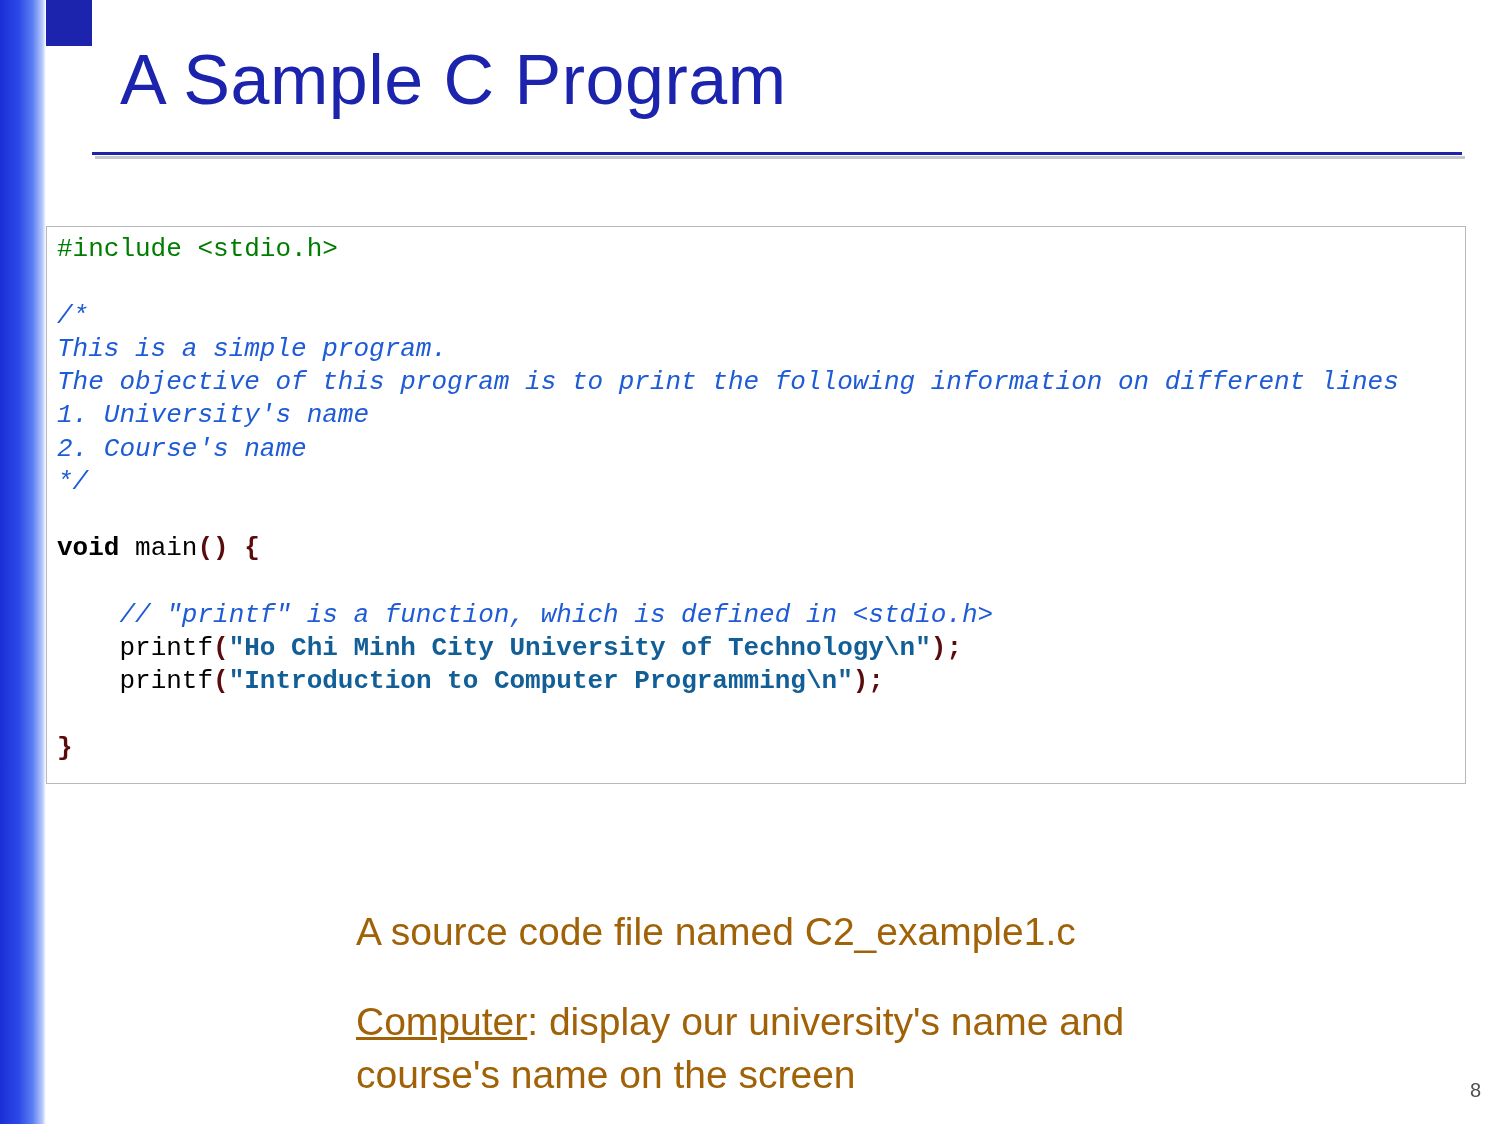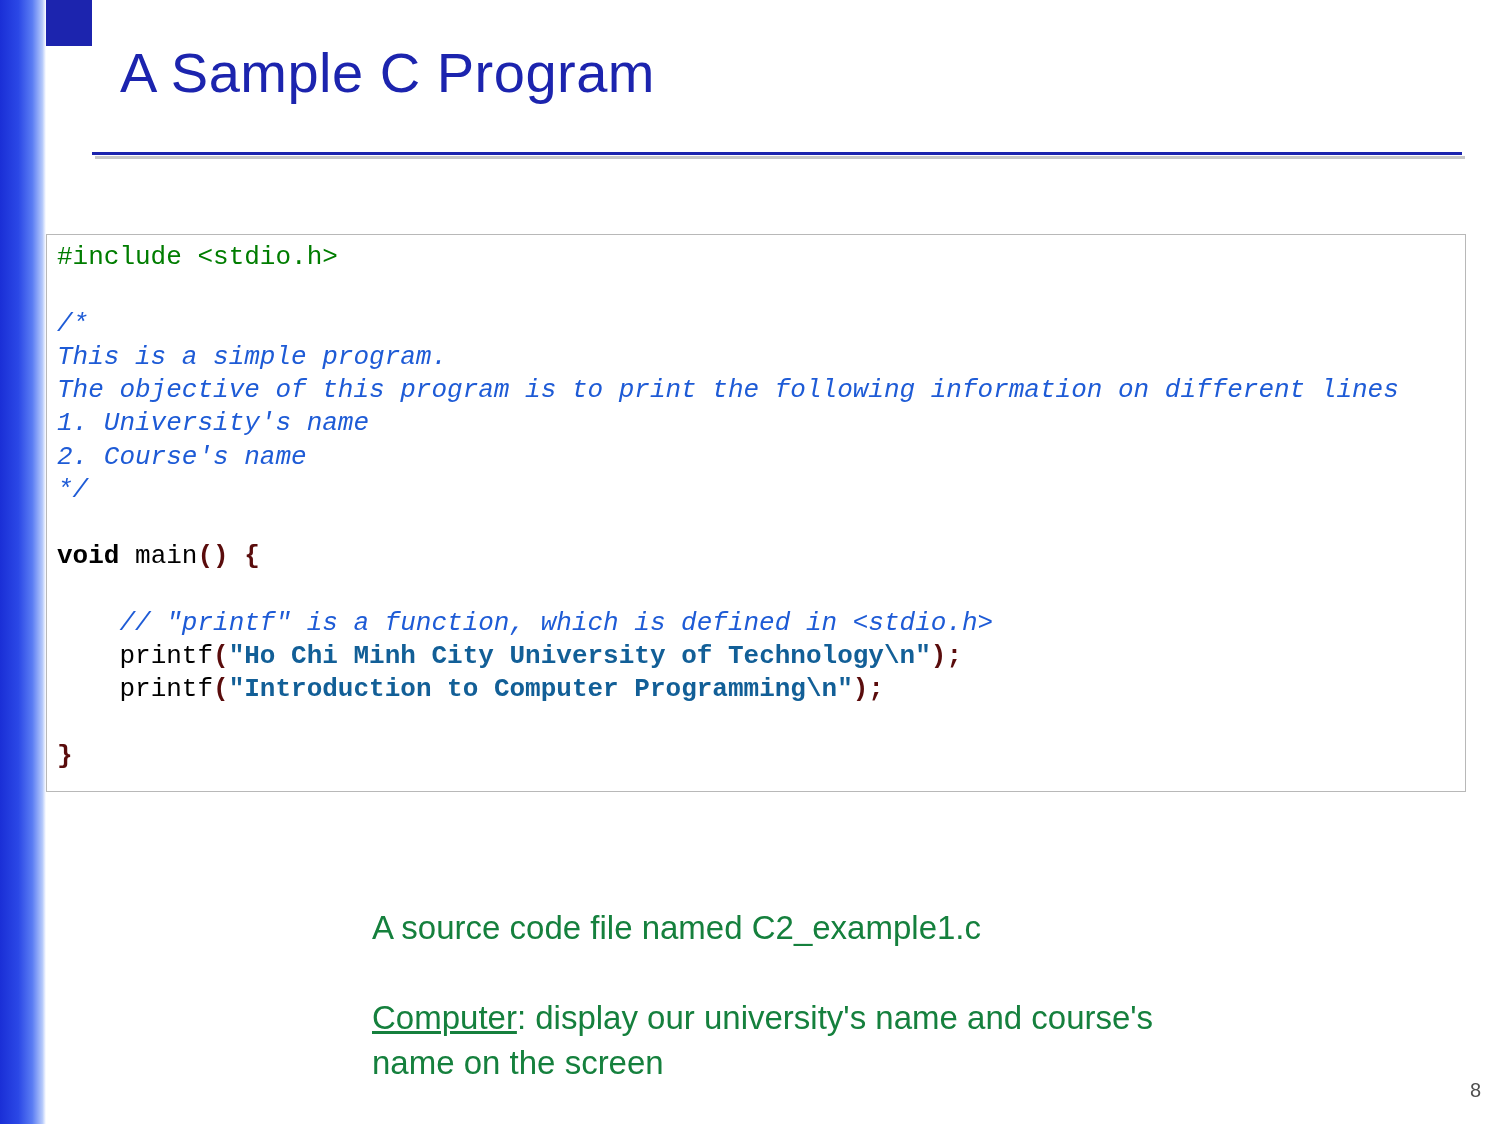--- a/index.html
+++ b/index.html
@@ -30,21 +30,21 @@
     left: 46px;
     top: 0;
     width: 46px;
     height: 46px;
     background: #1c24ae;
   }
   .title {
     position: absolute;
     left: 120px;
     top: 40px;
-    font-size: 56px;
+    font-size: 70px;
     color: #1c24ae;
     font-weight: normal;
     letter-spacing: 0.5px;
   }
   .title-underline {
     position: absolute;
     left: 92px;
     top: 152px;
     width: 1370px;
     height: 3px;
@@ -54,21 +54,21 @@
     position: absolute;
     left: 95px;
     top: 156px;
     width: 1370px;
     height: 3px;
     background: #c7c7c7;
   }
   .code-box {
     position: absolute;
     left: 46px;
-    top: 234px;
+    top: 226px;
     width: 1420px;
     border: 1px solid #b8b8b8;
     background: #ffffff;
     padding: 6px 10px 18px 10px;
     box-sizing: border-box;
   }
   .code-box pre {
     margin: 0;
     font-family: Consolas, "Courier New", monospace;
     font-size: 26px;
@@ -77,23 +77,23 @@
     white-space: pre;
   }
   .tok-pre   { color: #007d00; font-style: normal; }
   .tok-kw    { color: #000000; font-weight: bold; font-style: normal; }
   .tok-name  { color: #000000; font-style: normal; }
   .tok-punc  { color: #5a0c0c; font-weight: bold; font-style: normal; }
   .tok-comm  { color: #1e5bd6; font-style: italic; }
   .tok-str   { color: #125f97; font-weight: bold; font-style: normal; }
   .caption {
     position: absolute;
-    left: 372px;
-    font-size: 33px;
-    color: #15803d;
+    left: 356px;
+    font-size: 39px;
+    color: #a16207;
     line-height: 1.35;
   }
   .cap1 { top: 906px; }
   .cap2 { top: 996px; }
   .underline { text-decoration: underline; }
   .page-num {
     position: absolute;
     right: 18px;
     bottom: 22px;
     font-size: 20px;

